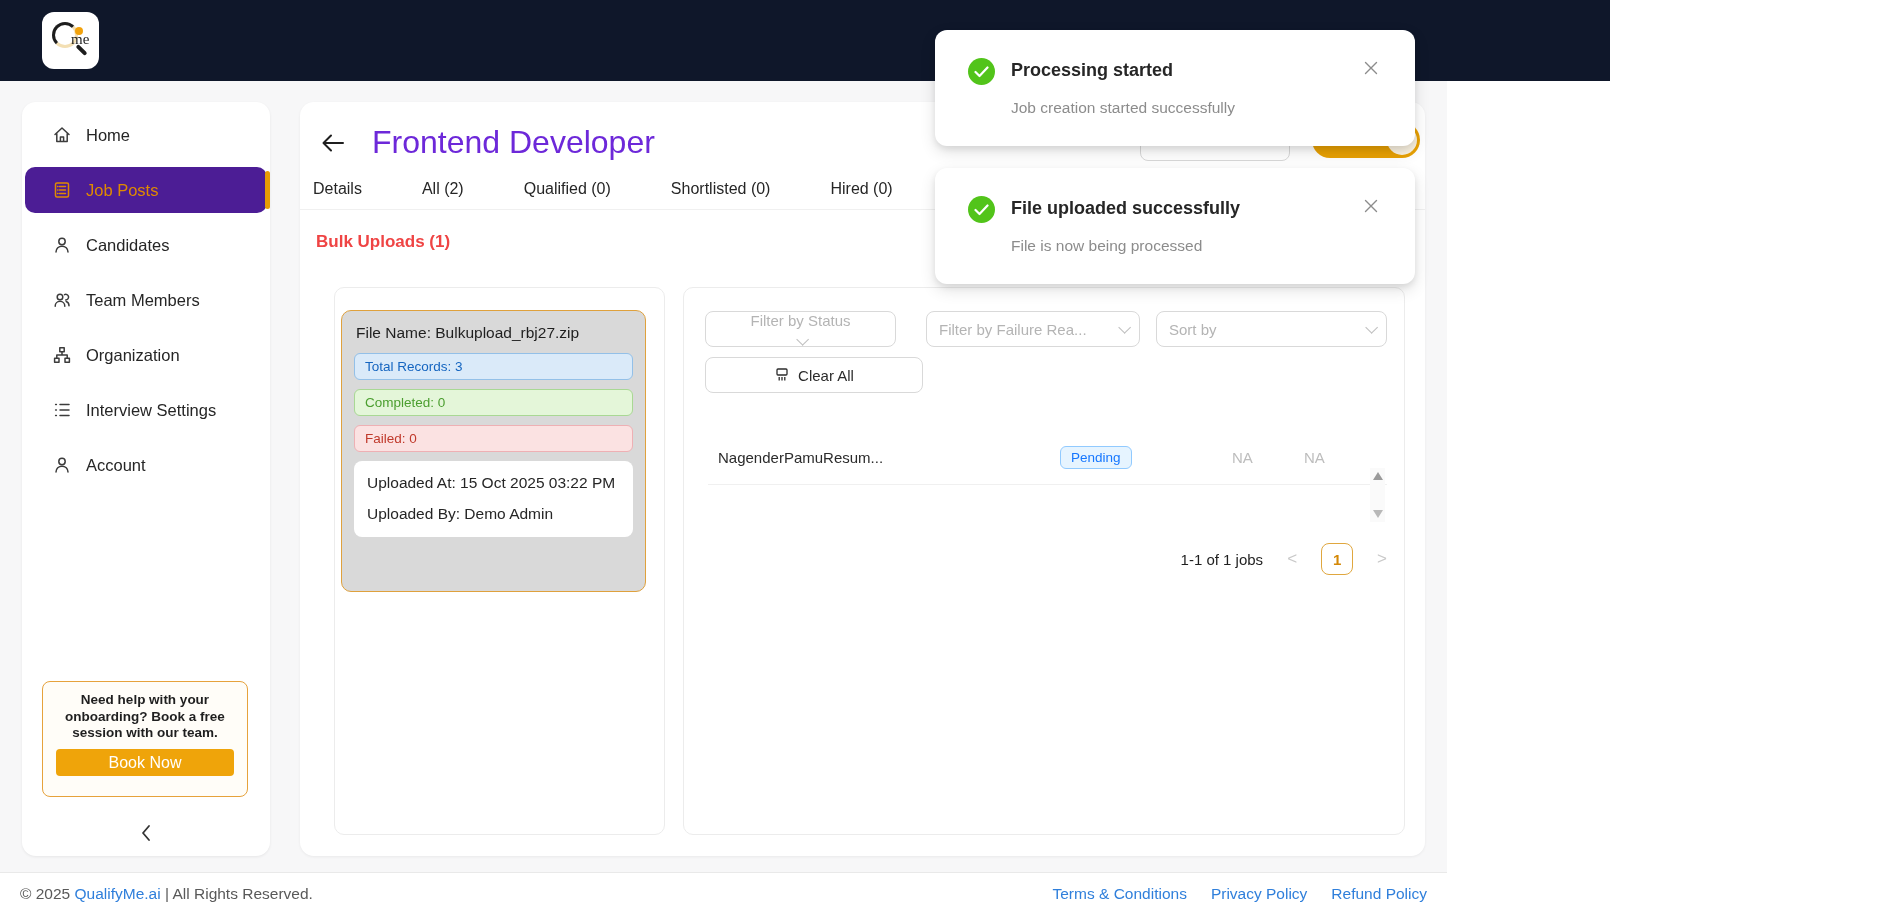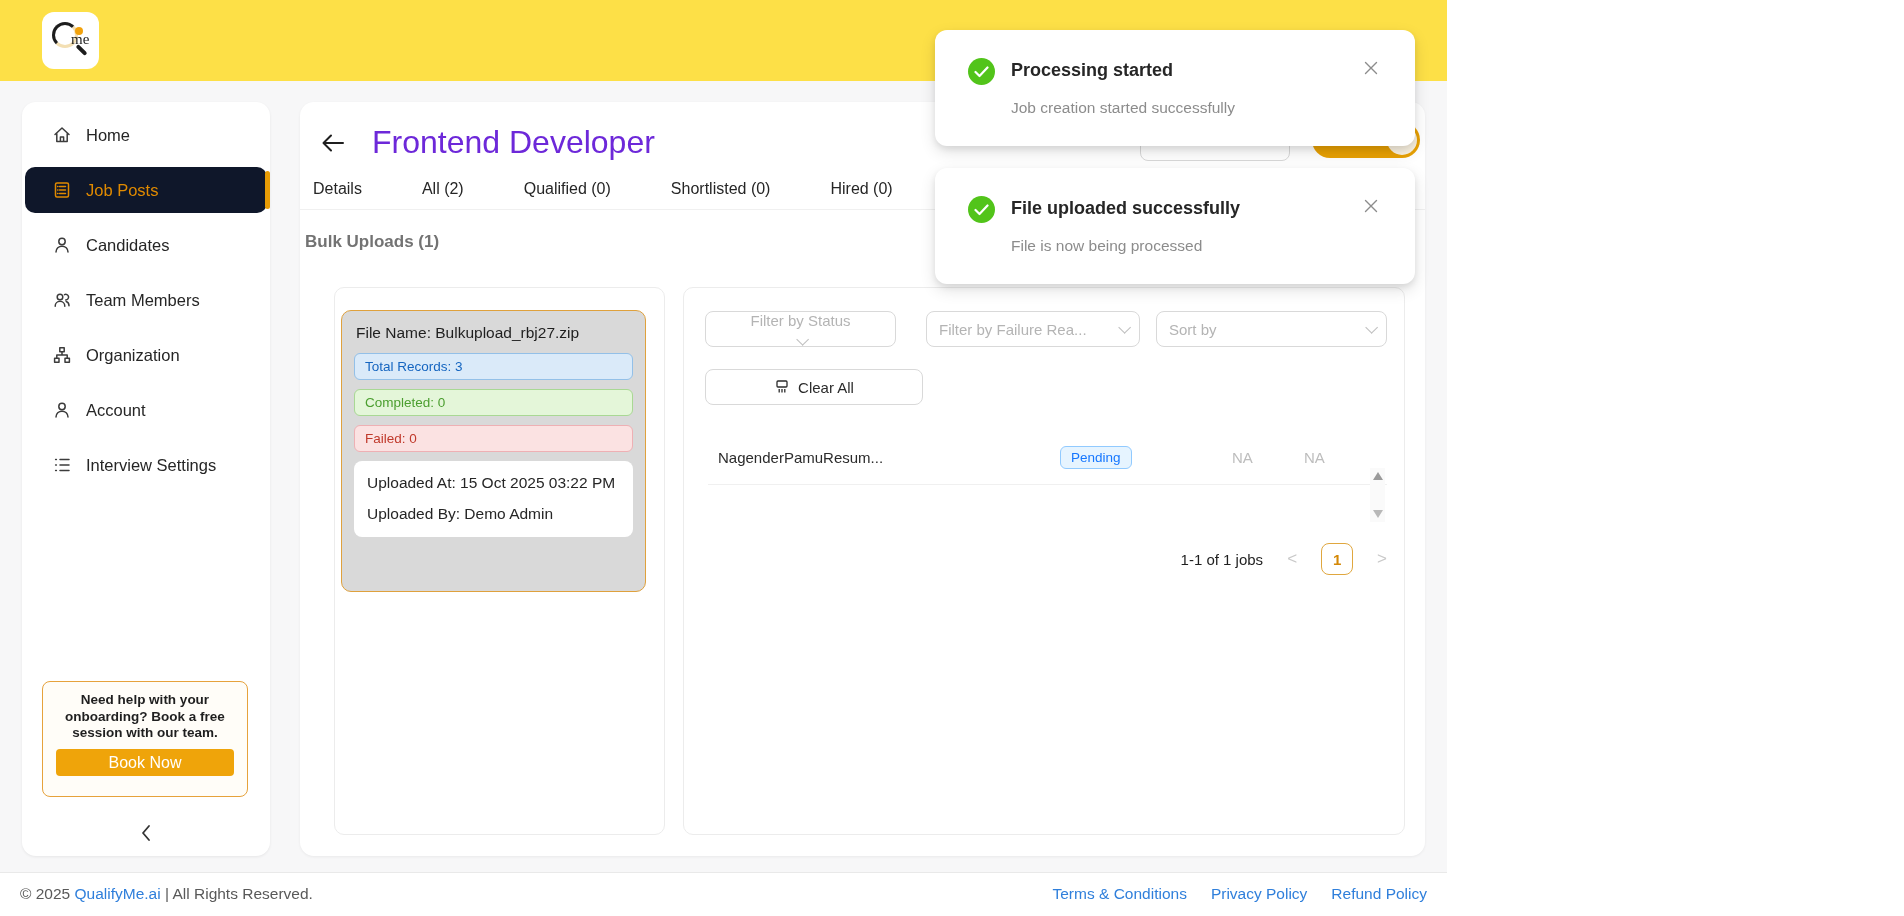--- a/index.html
+++ b/index.html
@@ -1,70 +1,70 @@
 <!DOCTYPE html>
 <html><head>
 <meta charset="utf-8">
 <style>
   * { margin:0; padding:0; box-sizing:border-box; }
   html,body { width:1904px; height:916px; background:#ffffff; font-family:"Liberation Sans", sans-serif; overflow:hidden; }
   .app { position:absolute; left:0; top:0; width:1447px; height:916px; background:#f7f7f8; }
 
   
-  .navbar { position:absolute; left:0; top:0; width:1447px; height:81px; background:#fde047; }
+  .navbar { position:absolute; left:0; top:0; width:1610px; height:81px; background:#0f172a; }
   .logo-box { position:absolute; left:42px; top:12px; width:57px; height:57px; background:#fff; border-radius:12px; }
   .q-circle { position:absolute; left:10px; top:10px; width:26px; height:26px; border:3px solid #1d1d1d; border-right-color:#f3dfb3; border-bottom-color:#f3dfb3; border-radius:50%; }
   .q-handle { position:absolute; left:33px; top:36px; width:13px; height:4px; background:#1d1d1d; transform:rotate(45deg); border-radius:2px; }
   .q-dot { position:absolute; left:33px; top:15px; width:8px; height:8px; background:#f2a20c; border-radius:50%; }
   .q-me { position:absolute; left:29px; top:19px; font-family:"Liberation Serif", serif; font-size:15px; color:#1d1d1d; }
 
   
   .sidebar { position:absolute; left:22px; top:102px; width:248px; height:754px; background:#fff; border-radius:14px; box-shadow:0 1px 3px rgba(0,0,0,.07); }
   .side-list { padding-top:10px; }
   .side-item { position:relative; height:46px; margin:0 3px 9px 3px; display:flex; align-items:center; padding-left:27px; border-radius:10px; font-size:16.5px; color:#262626; cursor:pointer; }
   .side-item .s-icon { width:20px; height:20px; margin-right:14px; flex:0 0 auto; }
   .side-item .s-icon svg { width:20px; height:20px; stroke:#3c3c3c; fill:none; stroke-width:1.5; stroke-linecap:round; stroke-linejoin:round; }
-  .side-item.active { background:#0f172a; color:#e08a00; font-weight:400; }
+  .side-item.active { background:#4c1d95; color:#e08a00; font-weight:400; }
   .side-item.active .s-icon svg { stroke:#e08a00; }
   .side-item.active::after { content:""; position:absolute; right:-3px; top:4px; bottom:4px; width:5px; background:#e89c05; border-radius:3px; }
 
   .help-box { position:absolute; left:20px; top:579px; width:206px; height:116px; border:1px solid #e6a23c; border-radius:8px; background:#fffdf8; padding:10px 10px 0 10px; text-align:center; }
   .help-text { font-size:13.5px; font-weight:700; color:#1f1f1f; line-height:1.24; }
   .book-now { display:block; margin:7px auto 0 auto; width:178px; height:27px; background:#efa40a; border:none; border-radius:4px; color:#fff; font-size:16px; font-family:"Liberation Sans", sans-serif; cursor:pointer; line-height:27px; }
   .collapse-btn { position:absolute; left:0; right:0; top:716px; height:30px; display:flex; align-items:center; justify-content:center; cursor:pointer; }
 
   
   .main-card { position:absolute; left:300px; top:102px; width:1125px; height:754px; background:#fff; border-radius:14px; box-shadow:0 1px 3px rgba(0,0,0,.06); }
   .back-btn { position:absolute; left:20px; top:28px; width:26px; height:26px; cursor:pointer; }
   .page-title { position:absolute; left:72px; top:22px; font-size:32px; font-weight:400; color:#6d28d9; }
   .hidden-clone-btn { position:absolute; left:840px; top:16px; width:150px; height:43px; background:#fff; border:1px solid #d9d9d9; border-radius:8px; font-size:15px; color:#333; font-family:"Liberation Sans", sans-serif; cursor:pointer; }
   .hidden-toggle { position:absolute; left:1012px; top:20px; width:108px; height:36px; background:#e8a104; border-radius:18px; cursor:pointer; }
   .hidden-toggle .knob { position:absolute; right:3px; top:3px; width:30px; height:30px; background:#fbf3e2; border-radius:50%; }
   .tabs-row { position:absolute; left:0; top:74px; width:100%; height:34px; padding-left:13px; display:flex; gap:60px; border-bottom:1px solid #f0f0f0; }
   .tab { font-size:16px; color:#262626; line-height:26px; cursor:pointer; white-space:nowrap; }
-  .bulk-heading { position:absolute; left:5px; top:130px; font-size:17px; font-weight:700; color:#737373; }
+  .bulk-heading { position:absolute; left:16px; top:130px; font-size:17px; font-weight:700; color:#ef4444; }
 
   .left-box { position:absolute; left:34px; top:185px; width:331px; height:548px; border:1px solid #ececec; border-radius:10px; }
   .upload-card { position:absolute; left:6px; top:22px; width:305px; height:282px; background:#d9d9d9; border:1px solid #dfa13d; border-radius:10px; padding:11px 12px; cursor:pointer; }
   .uc-filename { font-size:15.5px; color:#1f1f1f; margin:2px 0 11px 2px; }
   .uc-pill { height:27px; border-radius:6px; font-size:13.5px; line-height:25px; padding:0 10px; margin-bottom:9px; }
   .pill-blue  { background:#daeaf9; border:1px solid #93c0e8; color:#1565c0; }
   .pill-green { background:#e4f6d9; border:1px solid #a9d894; color:#4b9e2f; }
   .pill-red   { background:#fbe2e2; border:1px solid #eeb0b4; color:#c0392b; }
   .uc-meta { background:#fff; border-radius:8px; padding:11px 13px; font-size:15.5px; color:#262626; line-height:1.45; }
   .uc-meta .m2 { margin-top:9px; }
 
   .right-box { position:absolute; left:383px; top:185px; width:722px; height:548px; border:1px solid #ececec; border-radius:10px; }
   .select { position:absolute; top:23px; height:36px; border:1px solid #d9d9d9; border-radius:8px; background:#fff; display:flex; align-items:center; padding:0 12px; font-size:15px; color:#b4b4b4; cursor:pointer; }
   .select .ph { flex:1 1 auto; white-space:nowrap; overflow:hidden; }
   .chev { width:9px; height:9px; border-right:1.6px solid #bfbfbf; border-bottom:1.6px solid #bfbfbf; transform:rotate(45deg) translateY(-3px); flex:0 0 auto; }
   .sel-1 { left:21px;  width:191px;flex-direction:column; }
   .sel-2 { left:242px; width:214px; }
   .sel-3 { left:472px; width:231px;gap:46px; }
-  .clear-btn { position:absolute; left:21px; top:81px; width:218px; height:36px; background:#fff; border:1px solid #d9d9d9; border-radius:8px; display:flex; align-items:center; justify-content:center; gap:8px; font-size:15px; color:#2b2b2b; font-family:"Liberation Sans", sans-serif; cursor:pointer; }
+  .clear-btn { position:absolute; left:21px; top:69px; width:218px; height:36px; background:#fff; border:1px solid #d9d9d9; border-radius:8px; display:flex; align-items:center; justify-content:center; gap:8px; font-size:15px; color:#2b2b2b; font-family:"Liberation Sans", sans-serif; cursor:pointer; }
 
   .table { position:absolute; left:24px; top:143px; width:679px; }
   .t-head { position:relative; height:37px; background:#fafafa; border-bottom:1px solid #ececec; font-weight:700; font-size:15.5px; color:#1f1f1f; }
   .t-row  { position:relative; height:54px; background:#fff; border-bottom:1px solid #f0f0f0; font-size:15px; color:#2b2b2b; }
   .cell { position:absolute; top:0; display:flex; align-items:center; height:100%; }
   .c-file   { left:10px;  width:330px; }
   .c-status { left:352px; width:160px; }
   .c-fail   { left:524px; width:60px; }
   .c-action { left:596px; width:60px; }
   .na { color:#bdbdbd; }
@@ -159,38 +159,38 @@
               <rect x="2.6" y="13.2" width="4.4" height="4"></rect>
               <rect x="13" y="13.2" width="4.4" height="4"></rect>
               <path d="M10 6.8 V10 M4.8 13.2 V10 H15.2 V13.2"></path>
             </svg>
         </span>
         <span>Organization</span>
       </div>
       <div class="side-item">
         <span class="s-icon">
           <svg viewBox="0 0 20 20">
-              <circle cx="10" cy="6.5" r="3.2"></circle>
-              <path d="M4 17 c0-3.4 2.7-5.8 6-5.8 s6 2.4 6 5.8"></path>
-            </svg>
-        </span>
-        <span>Account</span>
-      </div>
-      <div class="side-item">
-        <span class="s-icon">
-          <svg viewBox="0 0 20 20">
               <line x1="8" y1="4.5" x2="17" y2="4.5"></line>
               <line x1="8" y1="10" x2="17" y2="10"></line>
               <line x1="8" y1="15.5" x2="17" y2="15.5"></line>
               <line x1="3.6" y1="4.5" x2="4.4" y2="4.5"></line>
               <line x1="3.6" y1="10" x2="4.4" y2="10"></line>
               <line x1="3.6" y1="15.5" x2="4.4" y2="15.5"></line>
             </svg>
         </span>
         <span>Interview Settings</span>
+      </div>
+      <div class="side-item">
+        <span class="s-icon">
+          <svg viewBox="0 0 20 20">
+              <circle cx="10" cy="6.5" r="3.2"></circle>
+              <path d="M4 17 c0-3.4 2.7-5.8 6-5.8 s6 2.4 6 5.8"></path>
+            </svg>
+        </span>
+        <span>Account</span>
       </div>
     </div>
 
     <div class="help-box">
       <div class="help-text">Need help with your onboarding? Book a free session with our team.</div>
       <button class="book-now">Book Now</button>
     </div>
 
     <div class="collapse-btn">
       <svg width="14" height="20" viewBox="0 0 14 20">

